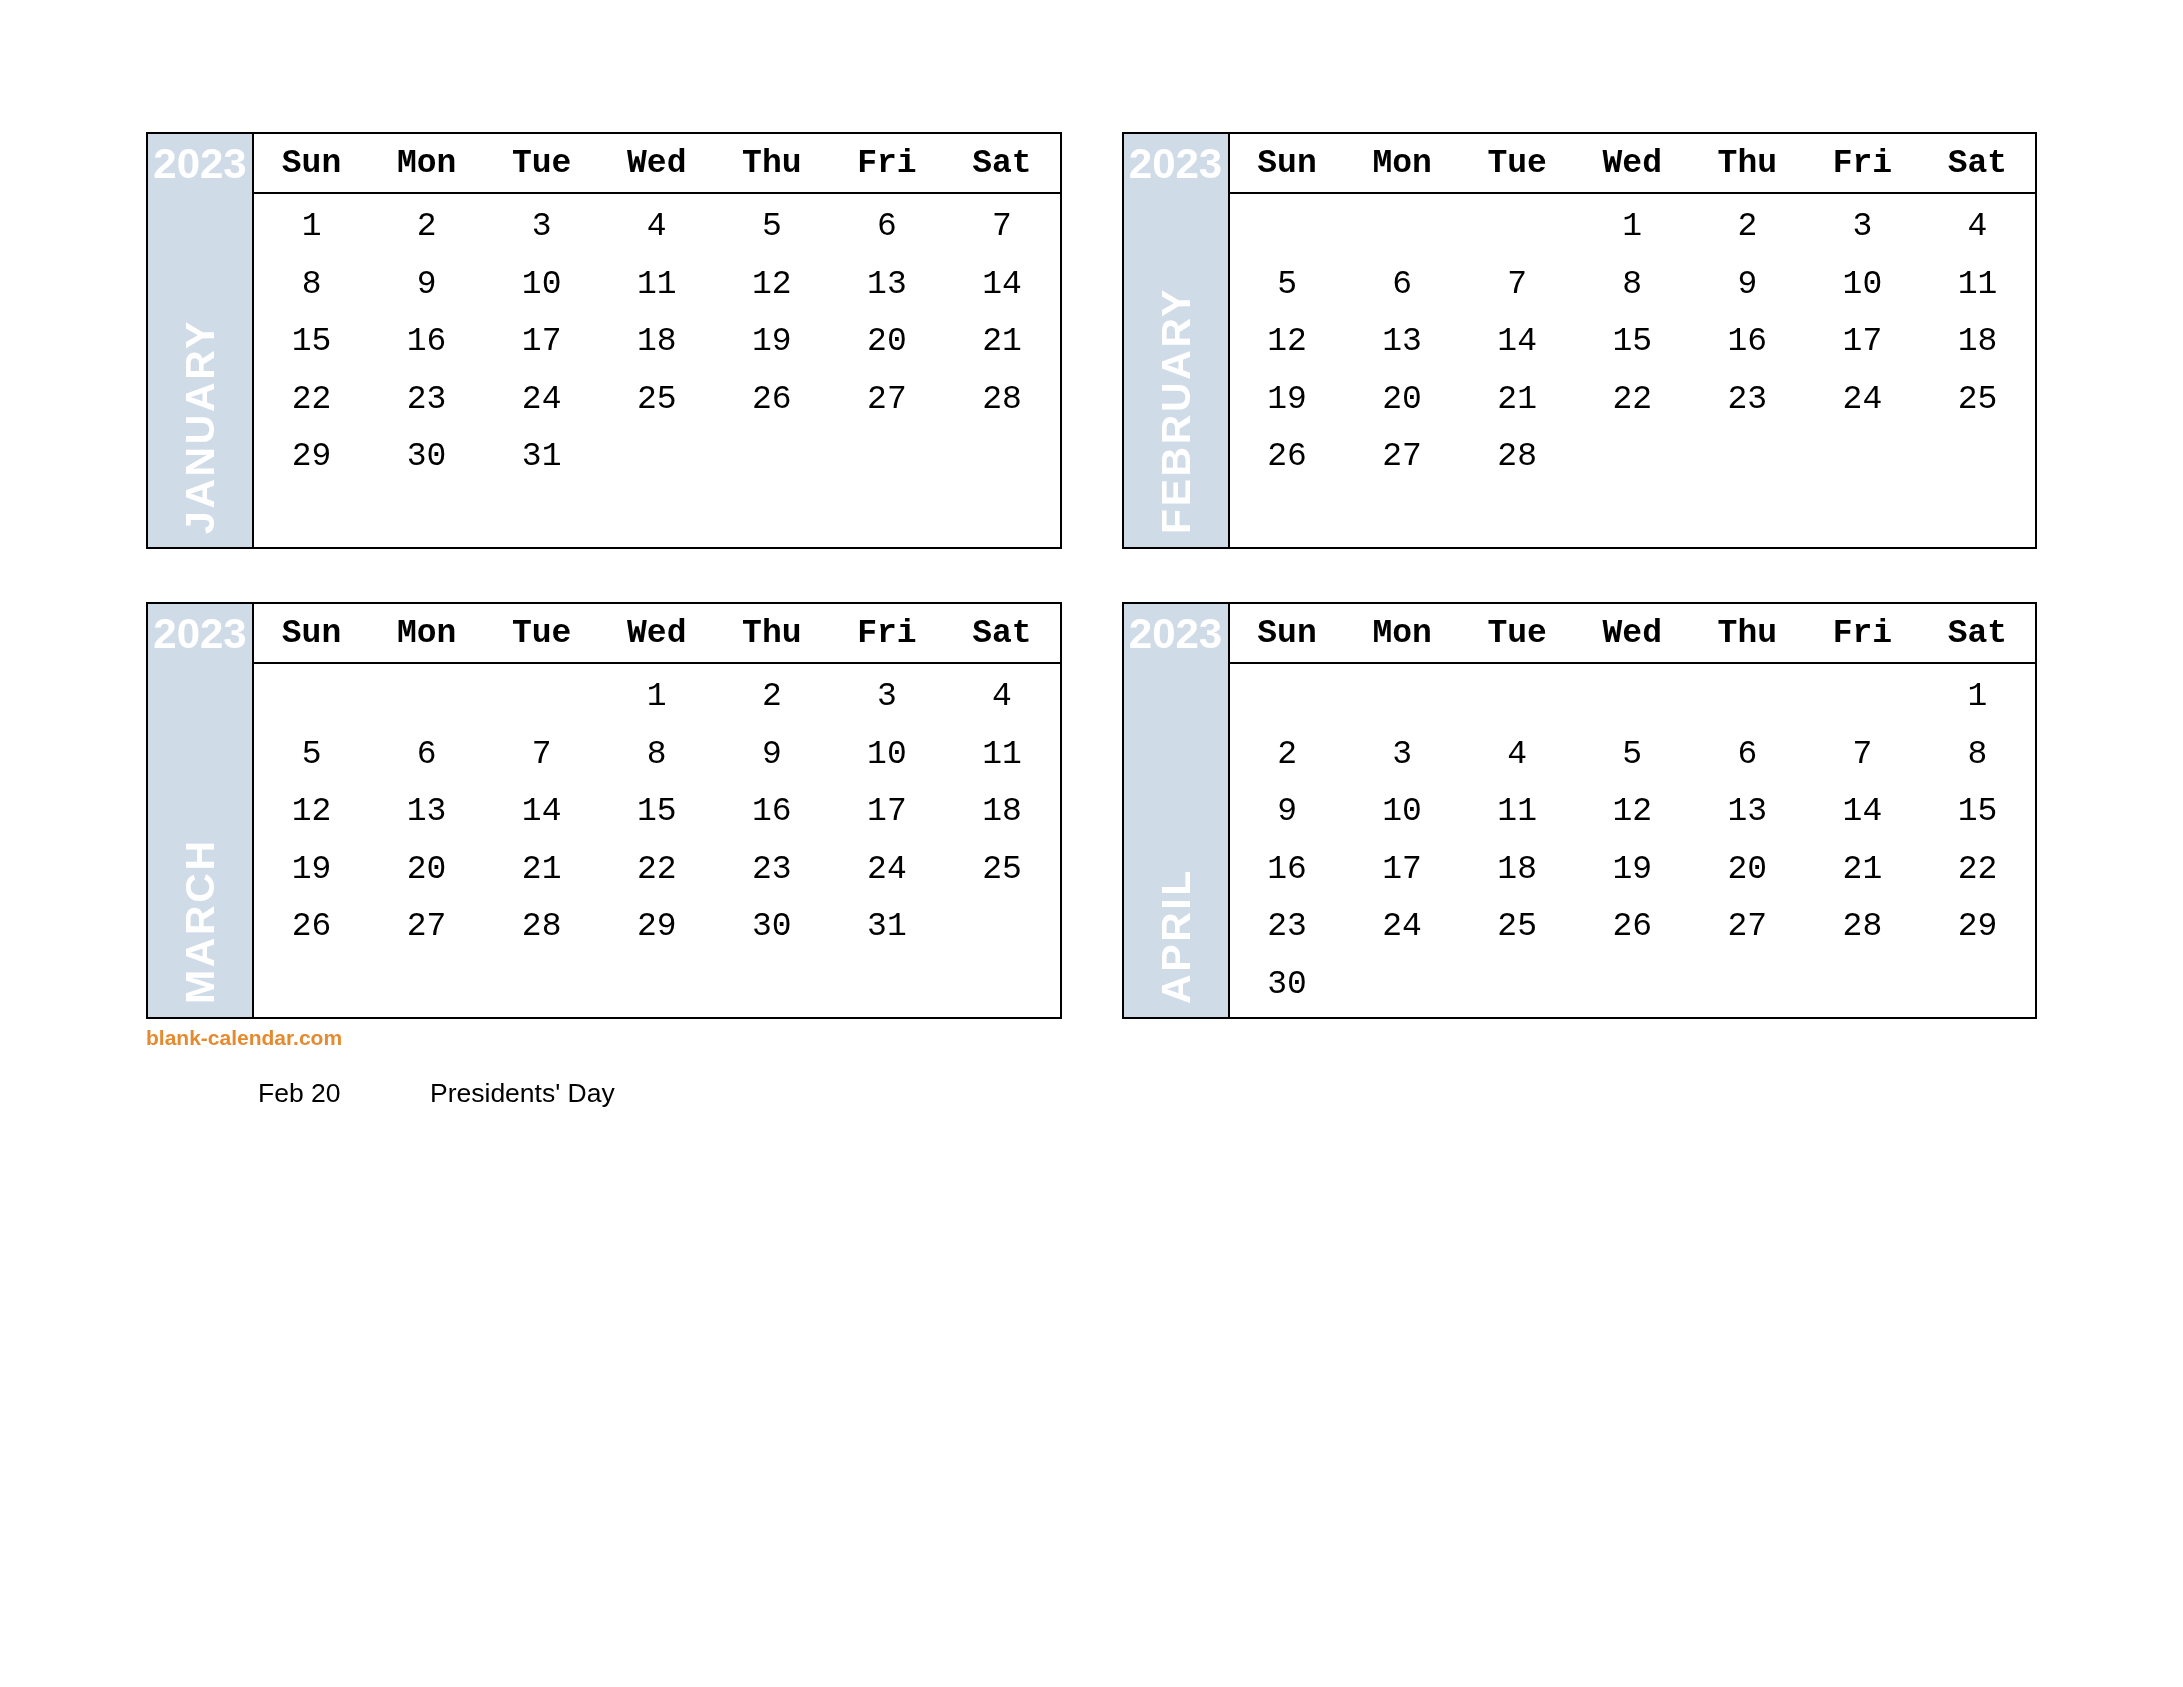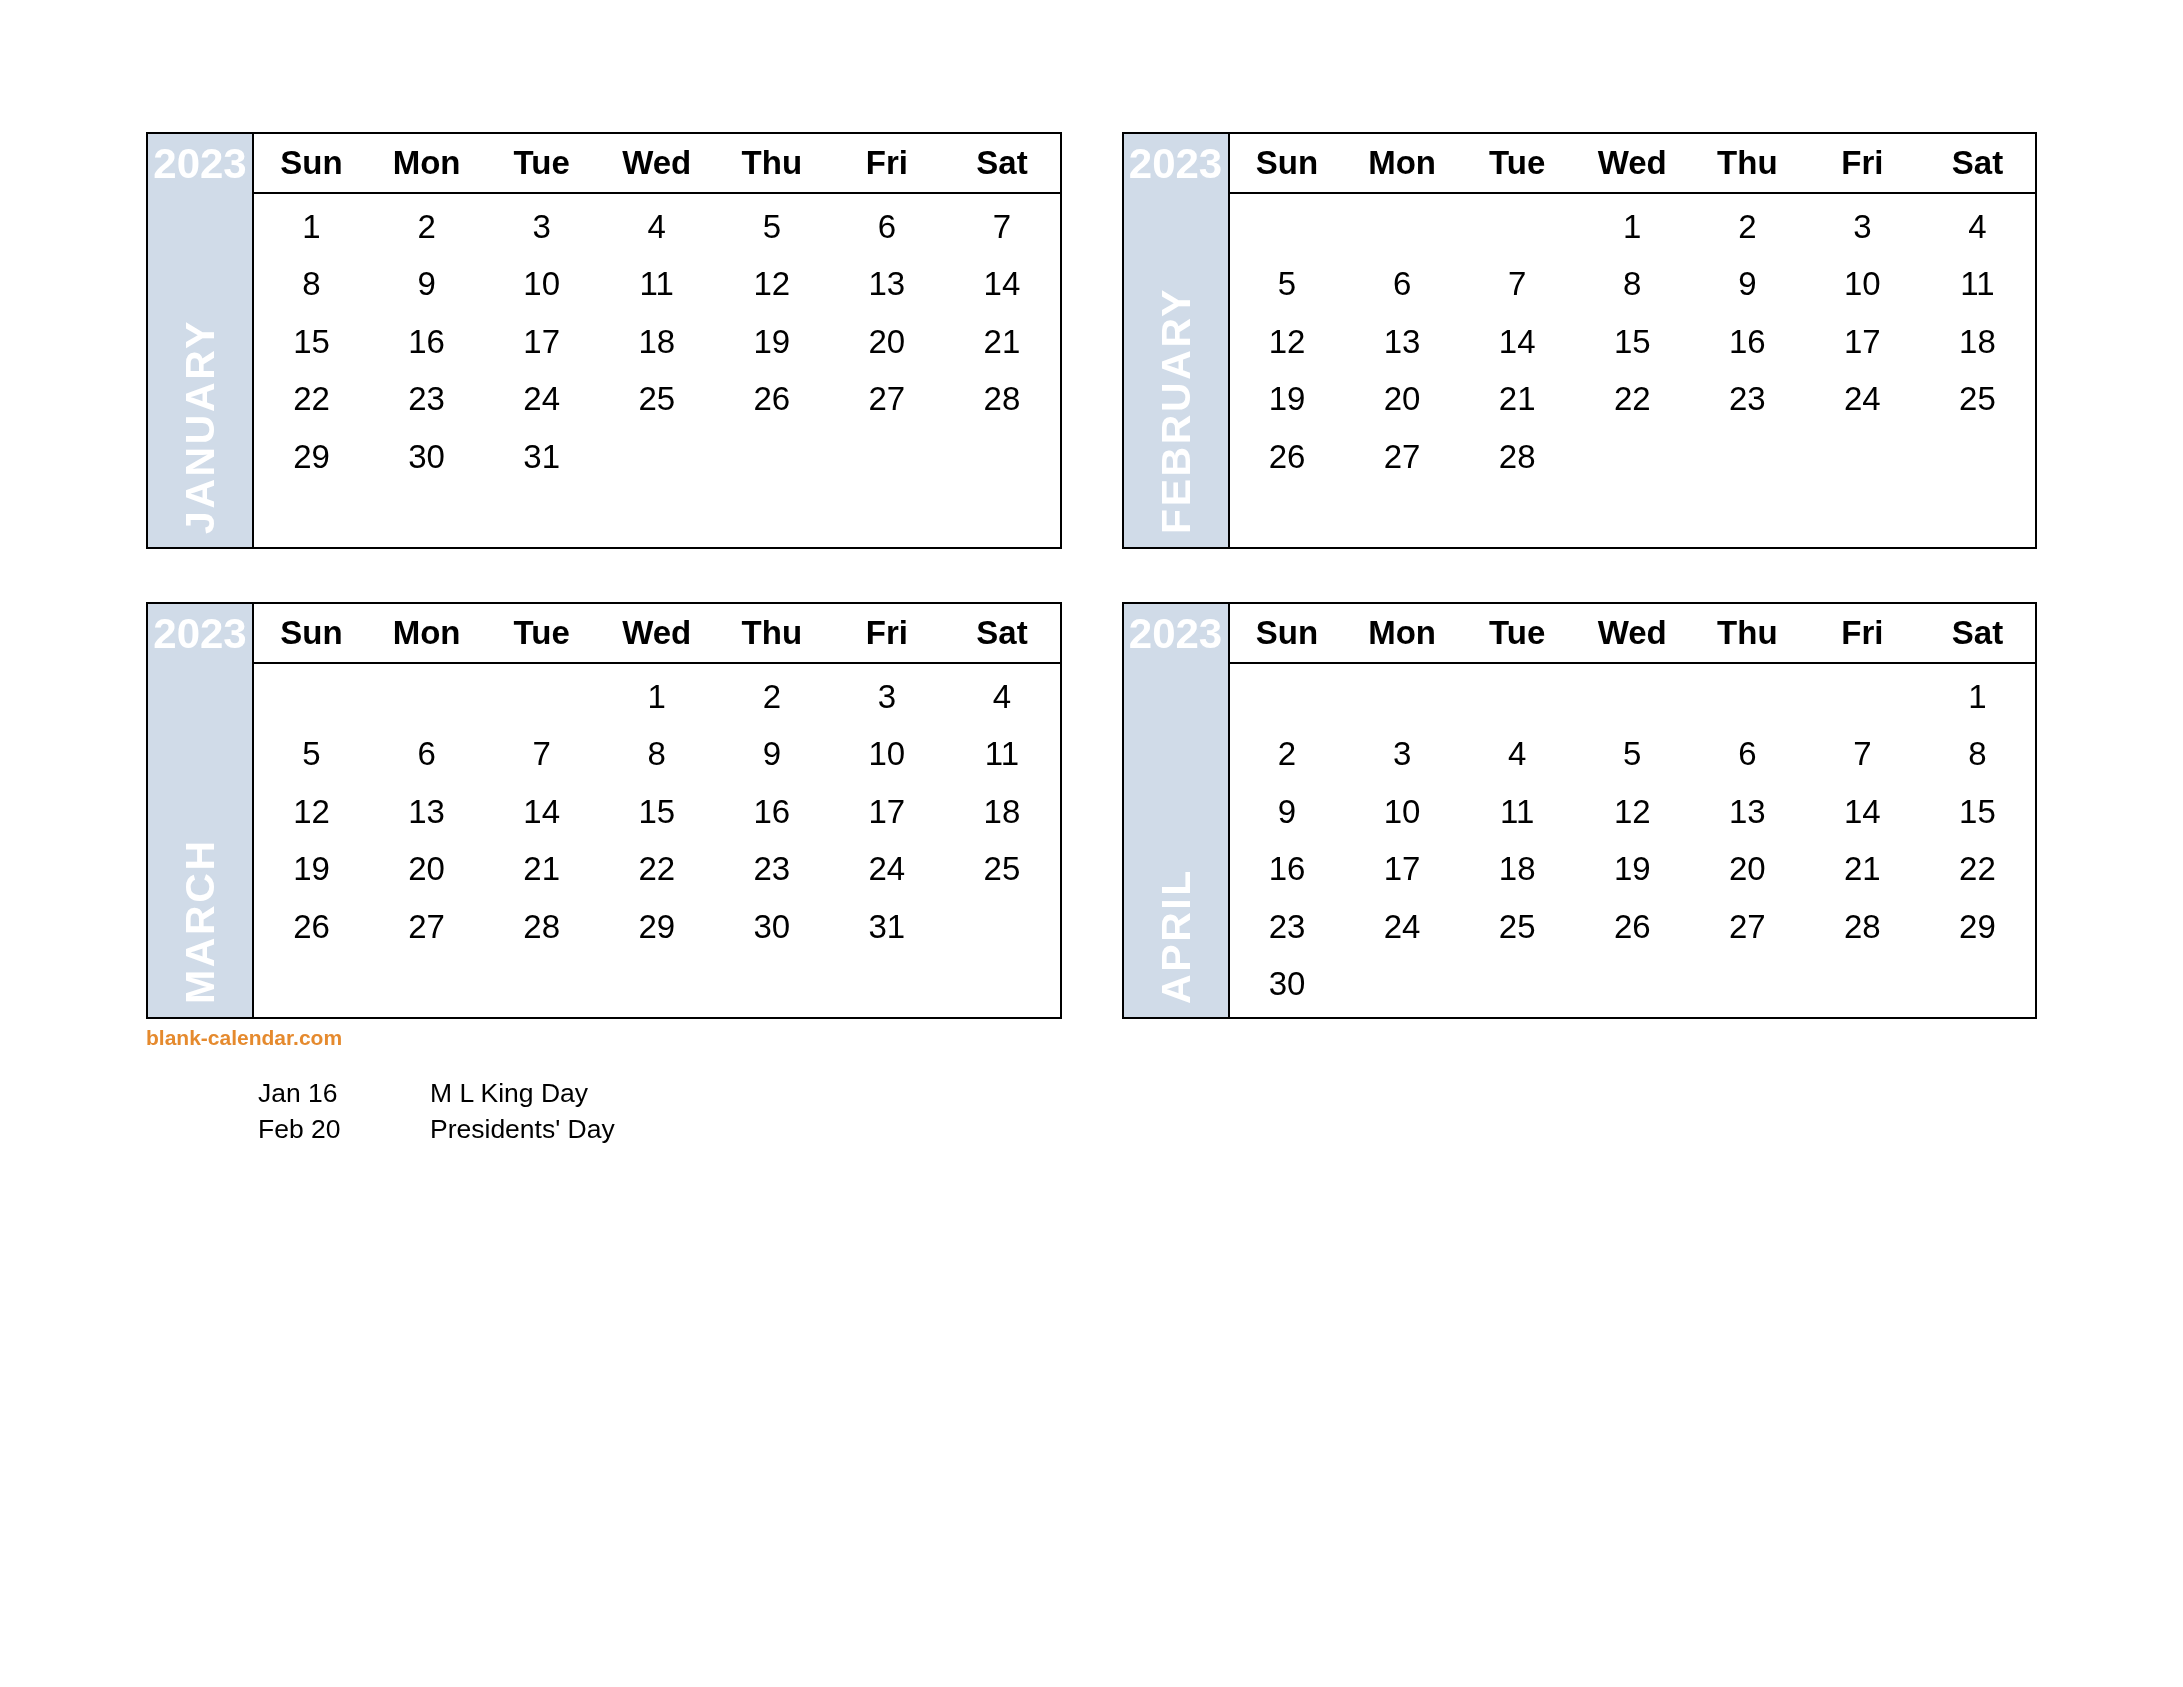--- a/index.html
+++ b/index.html
@@ -59,20 +59,21 @@
     color:#fff;
     font-size:41px;
     font-weight:bold;
     letter-spacing:2.6px;
     white-space:nowrap;
   }
   .cal{
     flex:1;
     display:flex;
     flex-direction:column;
+    font-family:Liberation Mono, monospace;
   }
   .hdr{
     display:grid;
     grid-template-columns:repeat(7,1fr);
     height:60px;
     border-bottom:2px solid var(--border);
   }
   .hdr div{
     display:flex;
     align-items:center;
@@ -363,21 +364,17 @@
           <div></div>
           <div></div>
           <div></div>
         </div>
       </div>
     </div>
   </div>
 <div class="footer-link">blank-calendar.com</div>
 <div class="holidays" id="holidays">
     <div class="row">
-      <div class="date">Jan 16</div>
-      <div>M L King Day</div>
-    </div>
-    <div class="row">
       <div class="date">Feb 20</div>
       <div>Presidents' Day</div>
     </div>
   </div>
 
 
 </body></html>

